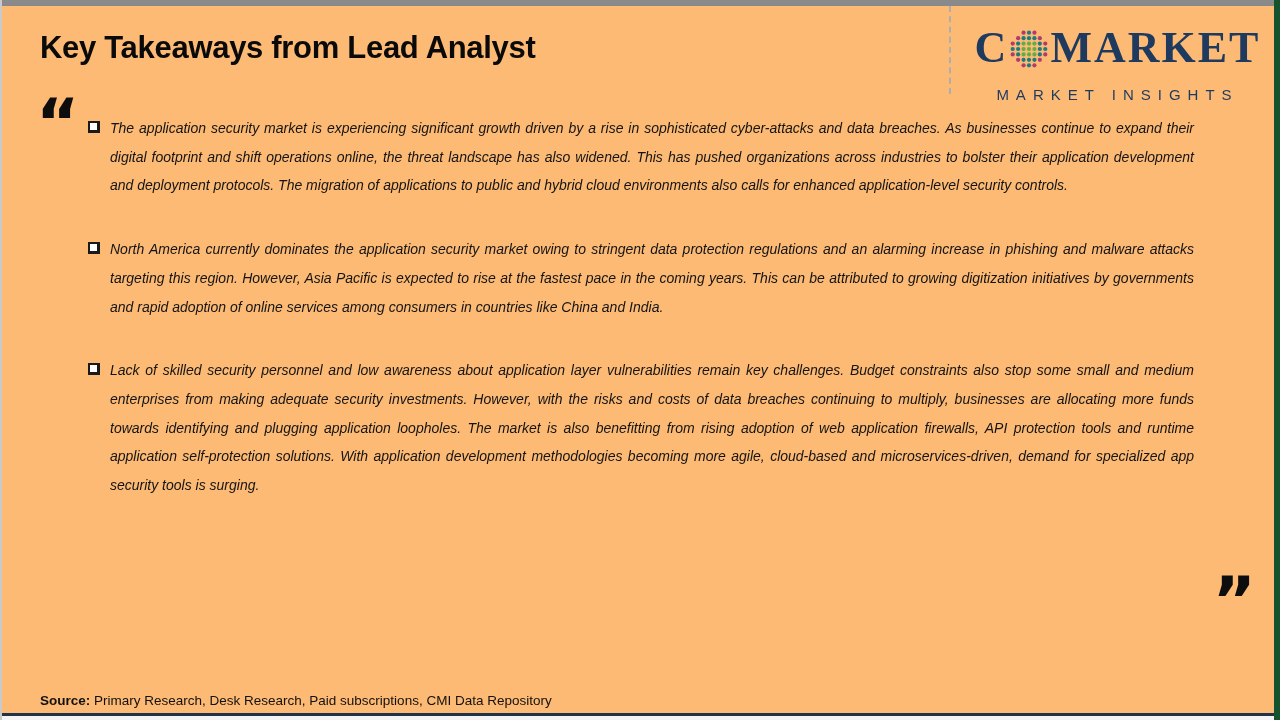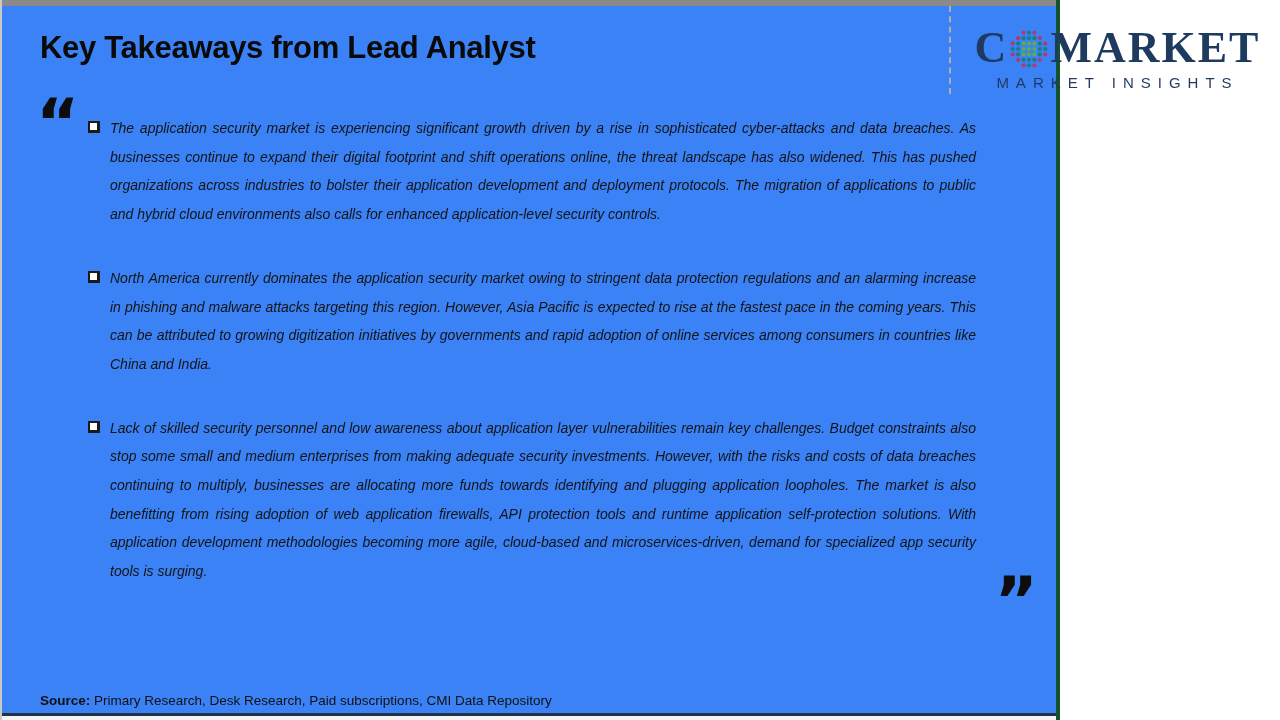--- a/index.html
+++ b/index.html
@@ -1,23 +1,23 @@
 <!DOCTYPE html>
 <html><head>
 <meta charset="utf-8">
 <style>
   * { margin: 0; padding: 0; box-sizing: border-box; }
   html, body { width: 1280px; height: 720px; background: #ffffff; overflow: hidden; }
   .slide {
     position: relative;
-    width: 1060px;
+    width: 1280px;
     height: 720px;
-    background: #3b82f6;
+    background: #fdba74;
     border-left: 2px solid #c9c9c9;
-    border-right: 4px solid #14532d;
+    border-right: 6px solid #14532d;
     font-family: "Liberation Sans", sans-serif;
   }
   .top-bar {
     position: absolute; top: 0; left: 0;
     width: 100%; height: 6px;
     background: #8a8a8a;
   }
   .page-title {
     position: absolute; top: 30px; left: 38px;
     font-size: 31px; font-weight: 700;
@@ -40,21 +40,21 @@
     font-family: "Liberation Serif", serif;
     font-weight: 700;
     font-size: 44px;
     line-height: 44px;
     letter-spacing: 2px;
     white-space: nowrap;
     display: flex; align-items: center; justify-content: center;
   }
   .logo-globe { width: 38px; height: 38px; margin: 2px 2px 0 2px; flex: 0 0 auto; }
   .logo-subtitle {
-    margin-top: 4px;
+    margin-top: 16px;
     font-family: "Liberation Sans", sans-serif;
     font-size: 15px;
     font-weight: 500;
     letter-spacing: 7px;
     white-space: nowrap;
     color: #1e3a5f;
   }
   .open-quote, .close-quote {
     position: absolute;
     font-family: "DejaVu Sans", sans-serif;

